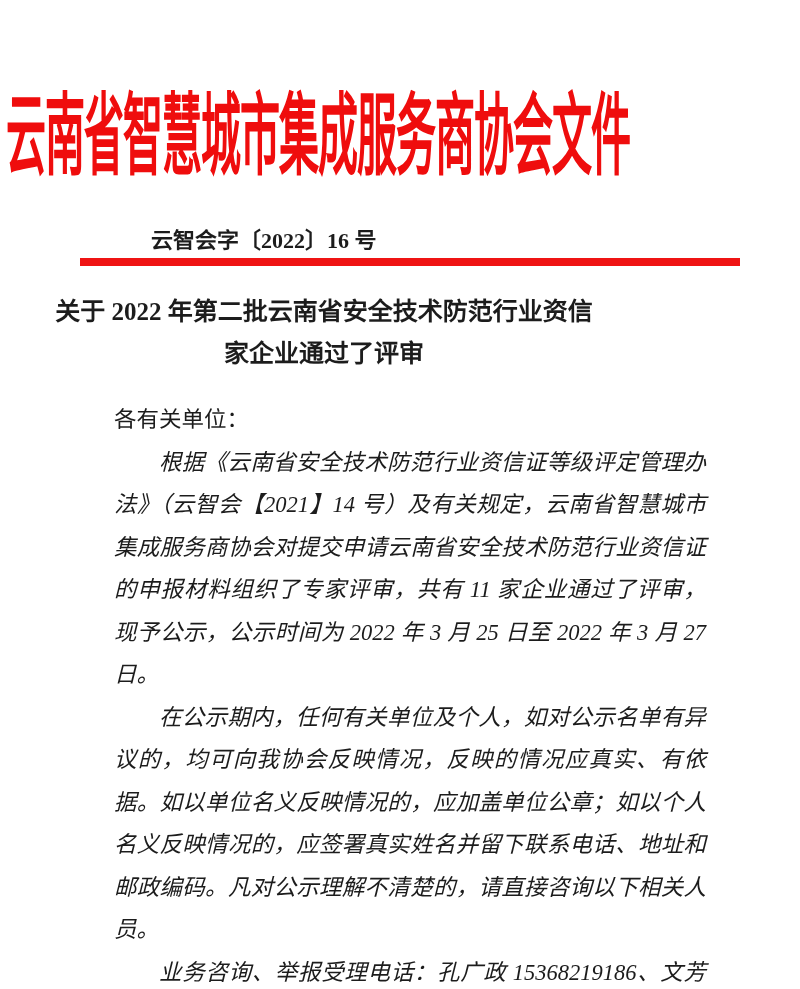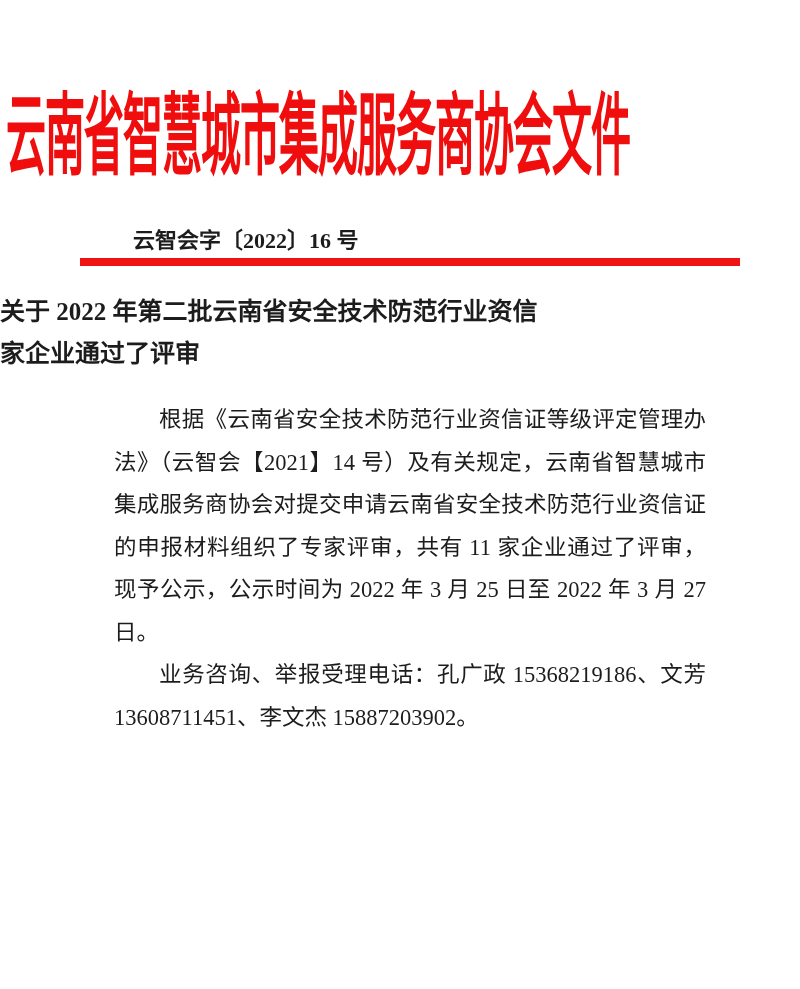--- a/index.html
+++ b/index.html
@@ -34,21 +34,21 @@
     letter-spacing: -1px;
     white-space: nowrap;
     color: var(--banner_red, #ef0d0d);
     transform: scaleY(2.25);
     transform-origin: center;
   }
   
   .docnum-row {
     position: absolute;
     top: 222px;
-    left: 133px;
+    left: 151px;
     width: 512px;
     display: flex;
     justify-content: space-between;
     align-items: baseline;
     font-size: 22px;
     font-weight: bold;
     white-space: nowrap;
   }
   
   .red-rule {
@@ -58,40 +58,42 @@
     width: 660px;
     height: 8px;
     background: var(--rule_red, #ef1414);
   }
   
   .doc-title {
     position: absolute;
     top: 291px;
     left: 0;
     width: 648px;
+    text-align: center;
     font-size: 25px;
     font-weight: bold;
     line-height: 42px;
   }
   
   .body-text {
     position: absolute;
     top: 399px;
     left: 114px;
     width: 592px;
     font-size: 22.5px;
     line-height: 42.5px;
     text-align: justify;
   }
   .body-text p {
     margin: 0;
     padding: 0;
   }
   .body-text p.indent {
     text-indent: 2em;
+    font-style: italic;
   }
 </style>
 </head>
 <body>
 
 <div class="page">
 
   <div class="banner">
     <span class="banner-text">云南省智慧城市集成服务商协会文件</span>
   </div>
@@ -101,17 +103,19 @@
   </div>
 
   <div class="red-rule"></div>
 
   <div class="doc-title">
     <div>关于 2022 年第二批云南省安全技术防范行业资信</div>
     <div>家企业通过了评审</div>
   </div>
 
   <div class="body-text">
+    <p>各有关单位：</p>
     <p class="indent">根据《云南省安全技术防范行业资信证等级评定管理办法》（云智会【2021】14 号）及有关规定，云南省智慧城市集成服务商协会对提交申请云南省安全技术防范行业资信证的申报材料组织了专家评审，共有 11 家企业通过了评审，现予公示，公示时间为 2022 年 3 月 25 日至 2022 年 3 月 27 日。</p>
+    <p class="indent">在公示期内，任何有关单位及个人，如对公示名单有异议的，均可向我协会反映情况，反映的情况应真实、有依据。如以单位名义反映情况的，应加盖单位公章；如以个人名义反映情况的，应签署真实姓名并留下联系电话、地址和邮政编码。凡对公示理解不清楚的，请直接咨询以下相关人员。</p>
     <p class="indent">业务咨询、举报受理电话：孔广政 15368219186、文芳 13608711451、李文杰 15887203902。</p>
   </div>
 
 </div>
 
 </body></html>

